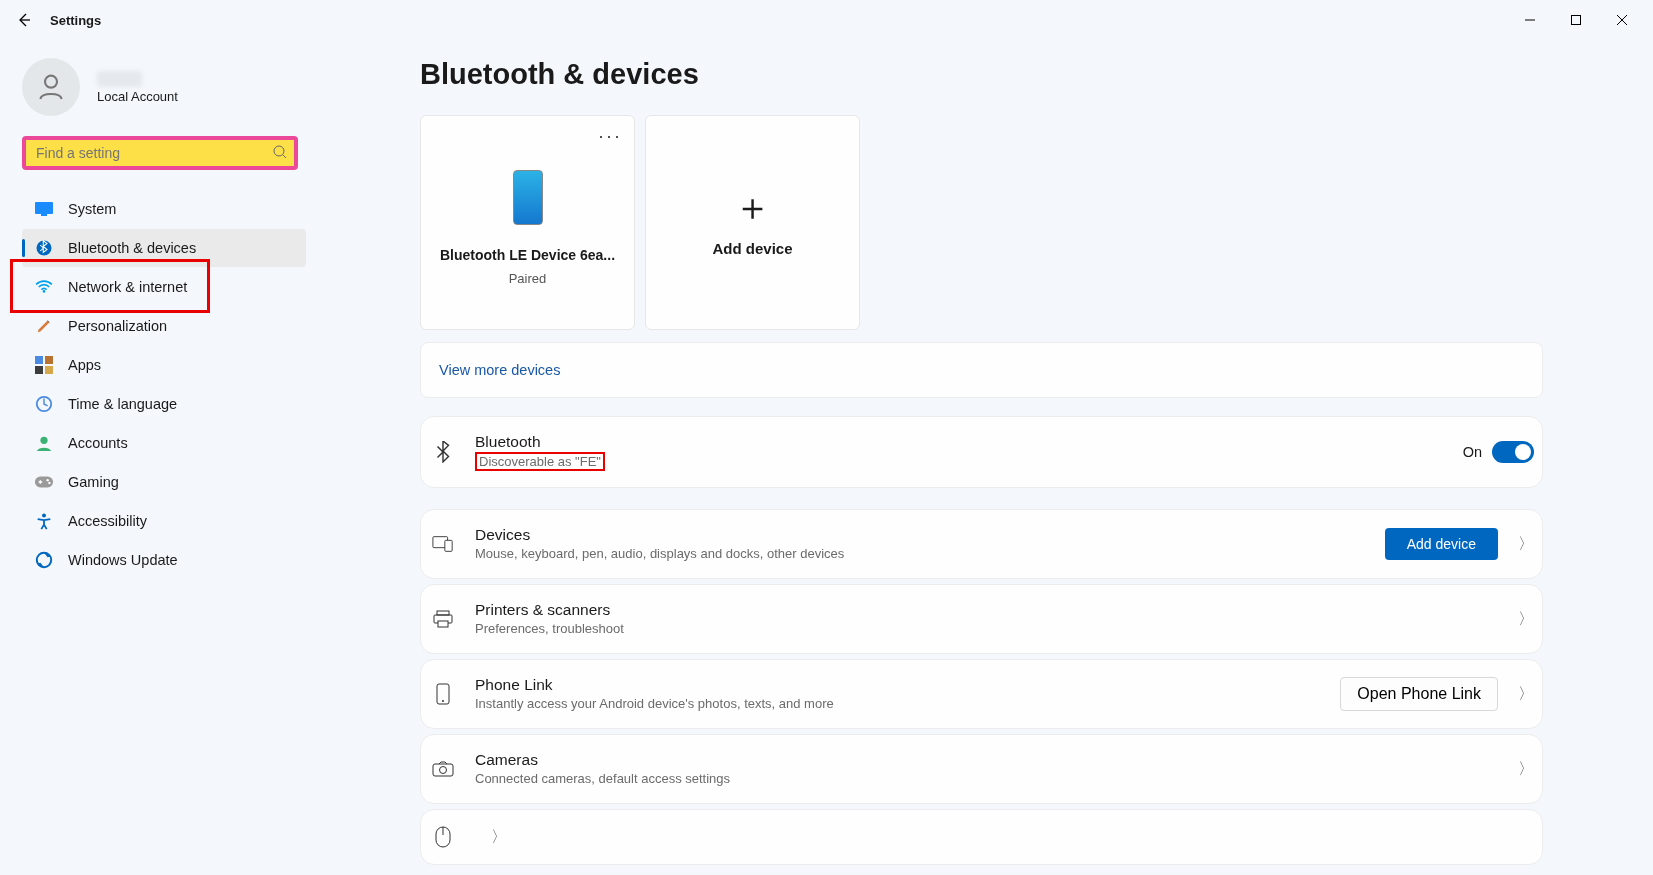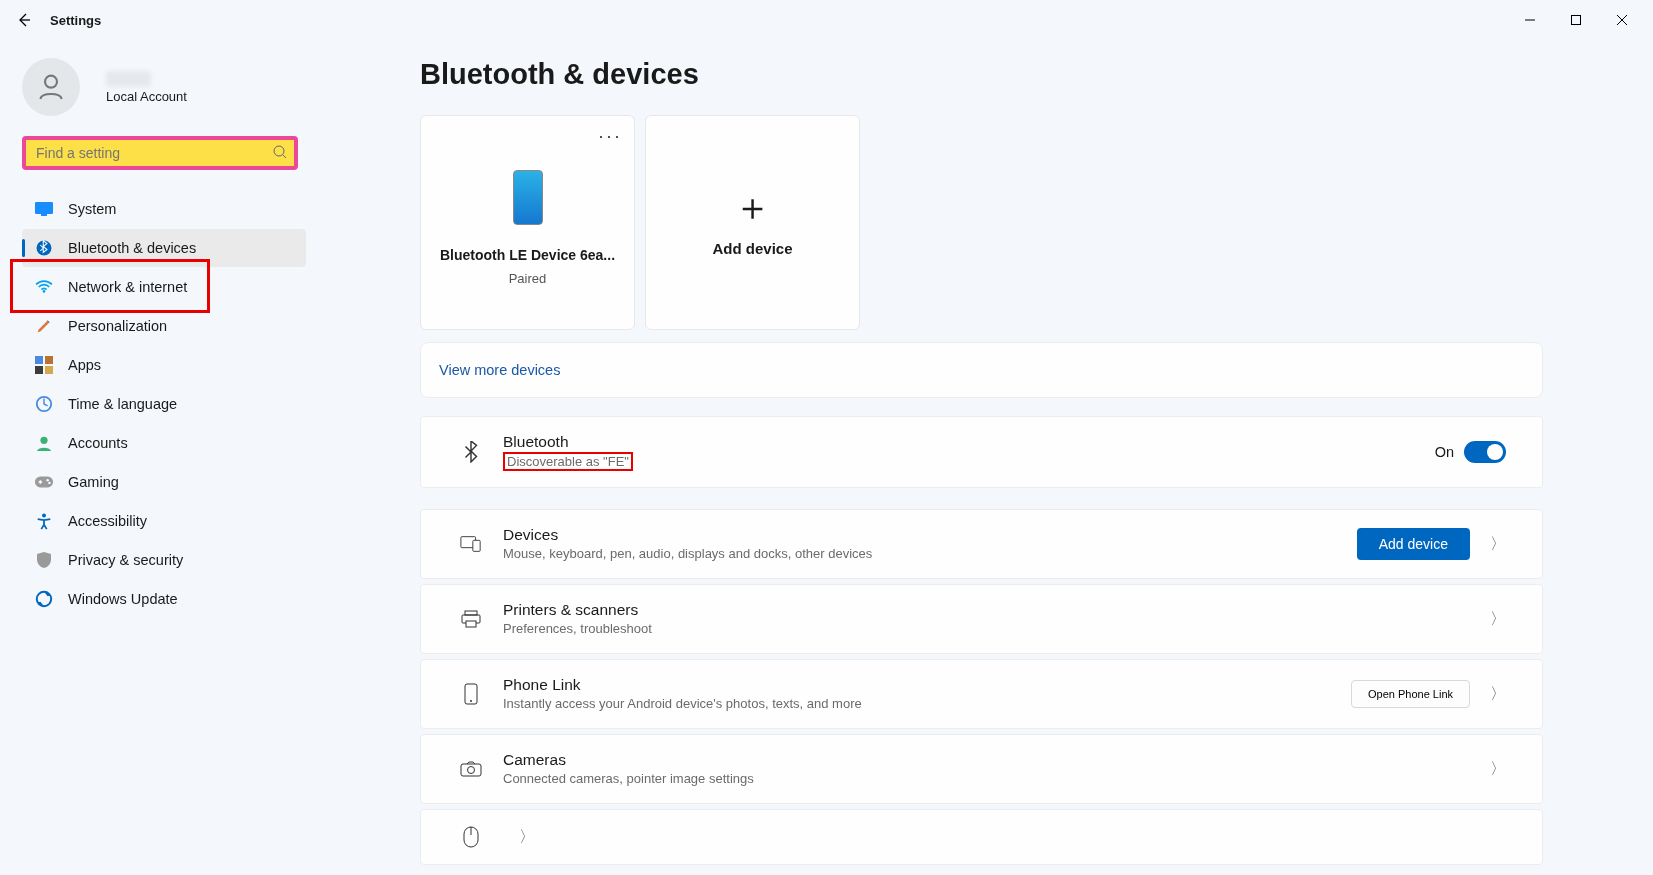--- a/index.html
+++ b/index.html
@@ -6,21 +6,21 @@
   body { background: #f4f8fc; color: #1a1a1a; width:1653px; height:875px; overflow:hidden;}
   
   .titlebar { display:flex; align-items:center; height:40px; padding:0 8px;}
   .back-btn { width:32px; height:32px; display:flex;align-items:center;justify-content:center; cursor:pointer;}
   .title { font-size:13px; margin-left:10px; font-weight:600;}
   .win-controls { margin-left:auto; display:flex;}
   .win-btn { width:46px; height:32px; display:flex;align-items:center;justify-content:center; cursor:pointer;}
   
   .app { display:flex; height:calc(100% - 40px);}
   .sidebar { width:320px; padding:10px 14px 10px 14px; flex-shrink:0;}
-  .user-row { display:flex; align-items:center; gap:26px; padding:8px 8px 20px 8px;}
+  .user-row { display:flex; align-items:center; gap:17px; padding:8px 8px 20px 8px;}
   .avatar { width:58px; height:58px; border-radius:50%; background:#e3e7ea; display:flex;align-items:center;justify-content:center;}
   .user-name-blur { width:45px; height:16px; background:rgba(0,0,0,.06); filter:blur(2px); border-radius:2px; margin-bottom:2px;}
   .user-sub { font-size:13px; color:#1a1a1a;}
   
   .search-wrap { position:relative; margin:0 8px 20px 8px;}
   .search { width:100%; height:34px; border:4px solid #ec4899; border-radius:4px; background:#fde047; padding:0 34px 0 10px; font-size:14px; color:#606060;}
   .search-icon-s { position:absolute; right:10px; top:8px;}
   
   .nav { list-style:none; }
   .nav-item { display:flex; align-items:center; gap:14px; padding:9px 10px 9px 12px; margin:1px 0 1px 8px; border-radius:4px; cursor:pointer; font-size:14.5px; position:relative;}
@@ -38,32 +38,32 @@
   .more-dots { position:absolute; top:10px; right:12px; font-size:18px; color:#333; letter-spacing:2px; cursor:pointer;}
   .phone-img { width:30px; height:55px; background:linear-gradient(#2bb2e6,#1578cf); border-radius:4px; border:1px solid #888; margin-bottom:22px; margin-top:10px;}
   .device-name { font-size:14px; font-weight:600; text-align:center;}
   .device-stat { font-size:13px; color:#555; margin-top:8px;}
   .plus { font-size:38px; font-weight:300; margin-bottom:14px; line-height:1;}
   .add-label { font-size:15px; font-weight:600;}
   
   .link-card { background:#fefefe; border:1px solid #ececec; border-radius:8px; text-align:left; padding:18px; margin-bottom:18px;}
   .link-card a { color:#1958a6; font-size:14.5px; text-decoration:none; cursor:pointer;}
   
-  .setting-card { background:#fefefe; border:1px solid #ececec; border-radius:4px; display:flex; align-items:center; padding:16px 36px; margin-bottom:5px; cursor:pointer;}
+  .setting-card { background:#fefefe; border:1px solid #ececec; border-radius:14px; display:flex; align-items:center; padding:16px 8px; margin-bottom:5px; cursor:pointer;}
   .setting-ico { width:28px; display:flex;align-items:center;justify-content:center; margin-right:18px; color:#333;}
   .setting-texts { flex:1;}
   .setting-title{ font-size:15.5px; }
   .setting-sub{ font-size:13px; color:#6b6b6b; margin-top:1px; position:relative; display:inline-block;}
   .red-box-sub { border:2px solid #e90000; padding:0 2px; }
   .chevron { color:#666; margin-left:16px;}
   .toggle-lbl { font-size:14.5px; margin-right:10px;}
   .toggle{ width:42px; height:22px; background:#0067c0; border-radius:22px; position:relative; cursor:pointer;}
   .toggle::after{ content:""; position:absolute; right:3px; top:3px; width:16px; height:16px; background:#fff; border-radius:50%;}
   .btn-primary{ background:#0067c0; color:#fff; border:none; border-radius:4px; padding:8px 22px; font-size:14px; cursor:pointer; margin-right:4px;}
-  .btn-secondary{ background:#fdfdfd; border:1px solid #d8d8d8; border-radius:4px; padding:7px 16px; font-size:11px; cursor:pointer; margin-right:4px;}
+  .btn-secondary{ background:#fdfdfd; border:1px solid #d8d8d8; border-radius:4px; padding:7px 16px; font-size:16px; cursor:pointer; margin-right:4px;}
   .spacer{ height:16px;}
 </style>
 </head>
 <body>
 
 <div class="titlebar">
   <div class="back-btn">
     <svg width="16" height="16" viewBox="0 0 16 16">
         <path d="M10 2 4 8l6 6" stroke="#000" stroke-width="1.3" fill="none"></path>
         <path d="M4 8h10" stroke="#000" stroke-width="1.3"></path>
@@ -195,28 +195,20 @@
         <span class="nav-ico">
             <svg width="18" height="18" viewBox="0 0 20 20">
               <circle cx="10" cy="4" r="2.2" fill="#0067c0"></circle>
               <path d="M3 8l7 1 7-1M10 9v5m0 0l-3 5m3-5l3 5" stroke="#0067c0" stroke-width="2" fill="none"></path>
             </svg>
           </span>
         <span>Accessibility</span>
       </li>
       <li class="nav-item">
         <span class="nav-ico">
-            <svg width="16" height="18" viewBox="0 0 16 18">
-              <path d="M8 1l7 2v5c0 5-3 8-7 9-4-1-7-4-7-9V3z" fill="#9a9a9a"></path>
-            </svg>
-          </span>
-        <span>Privacy &amp; security</span>
-      </li>
-      <li class="nav-item">
-        <span class="nav-ico">
             <svg width="18" height="18" viewBox="0 0 20 20">
               <circle cx="10" cy="10" r="8" fill="none" stroke="#0067c0" stroke-width="2.2"></circle>
               <path d="M10 2a8 8 0 0 1 7 4l-3 1M10 18a8 8 0 0 1-7-4l3-1" fill="#0067c0"></path>
             </svg>
           </span>
         <span>Windows Update</span>
       </li>
     </ul>
 
     <div class="red-box-1"></div>
@@ -306,21 +298,21 @@
     <div class="setting-card">
       <div class="setting-ico">
         <svg width="22" height="16" viewBox="0 0 22 16">
             <rect x="1" y="3" width="20" height="12" rx="2" stroke="#333" fill="none"></rect>
             <path d="M7 3l2-2h4l2 2" stroke="#333" fill="none"></path>
             <circle cx="11" cy="9" r="3.5" stroke="#333" fill="none"></circle>
           </svg>
       </div>
       <div class="setting-texts">
         <div class="setting-title">Cameras</div>
-        <div class="setting-sub">Connected cameras, pointer image settings</div>
+        <div class="setting-sub">Connected cameras, default access settings</div>
       </div>
       <span class="chevron">〉</span>
     </div>
 
     <div class="setting-card">
       <div class="setting-ico">
         <svg width="16" height="22" viewBox="0 0 16 22">
             <rect x="1" y="1" width="14" height="20" rx="7" stroke="#333" fill="none"></rect>
             <line x1="8" y1="1" x2="8" y2="9" stroke="#333"></line>
           </svg>

